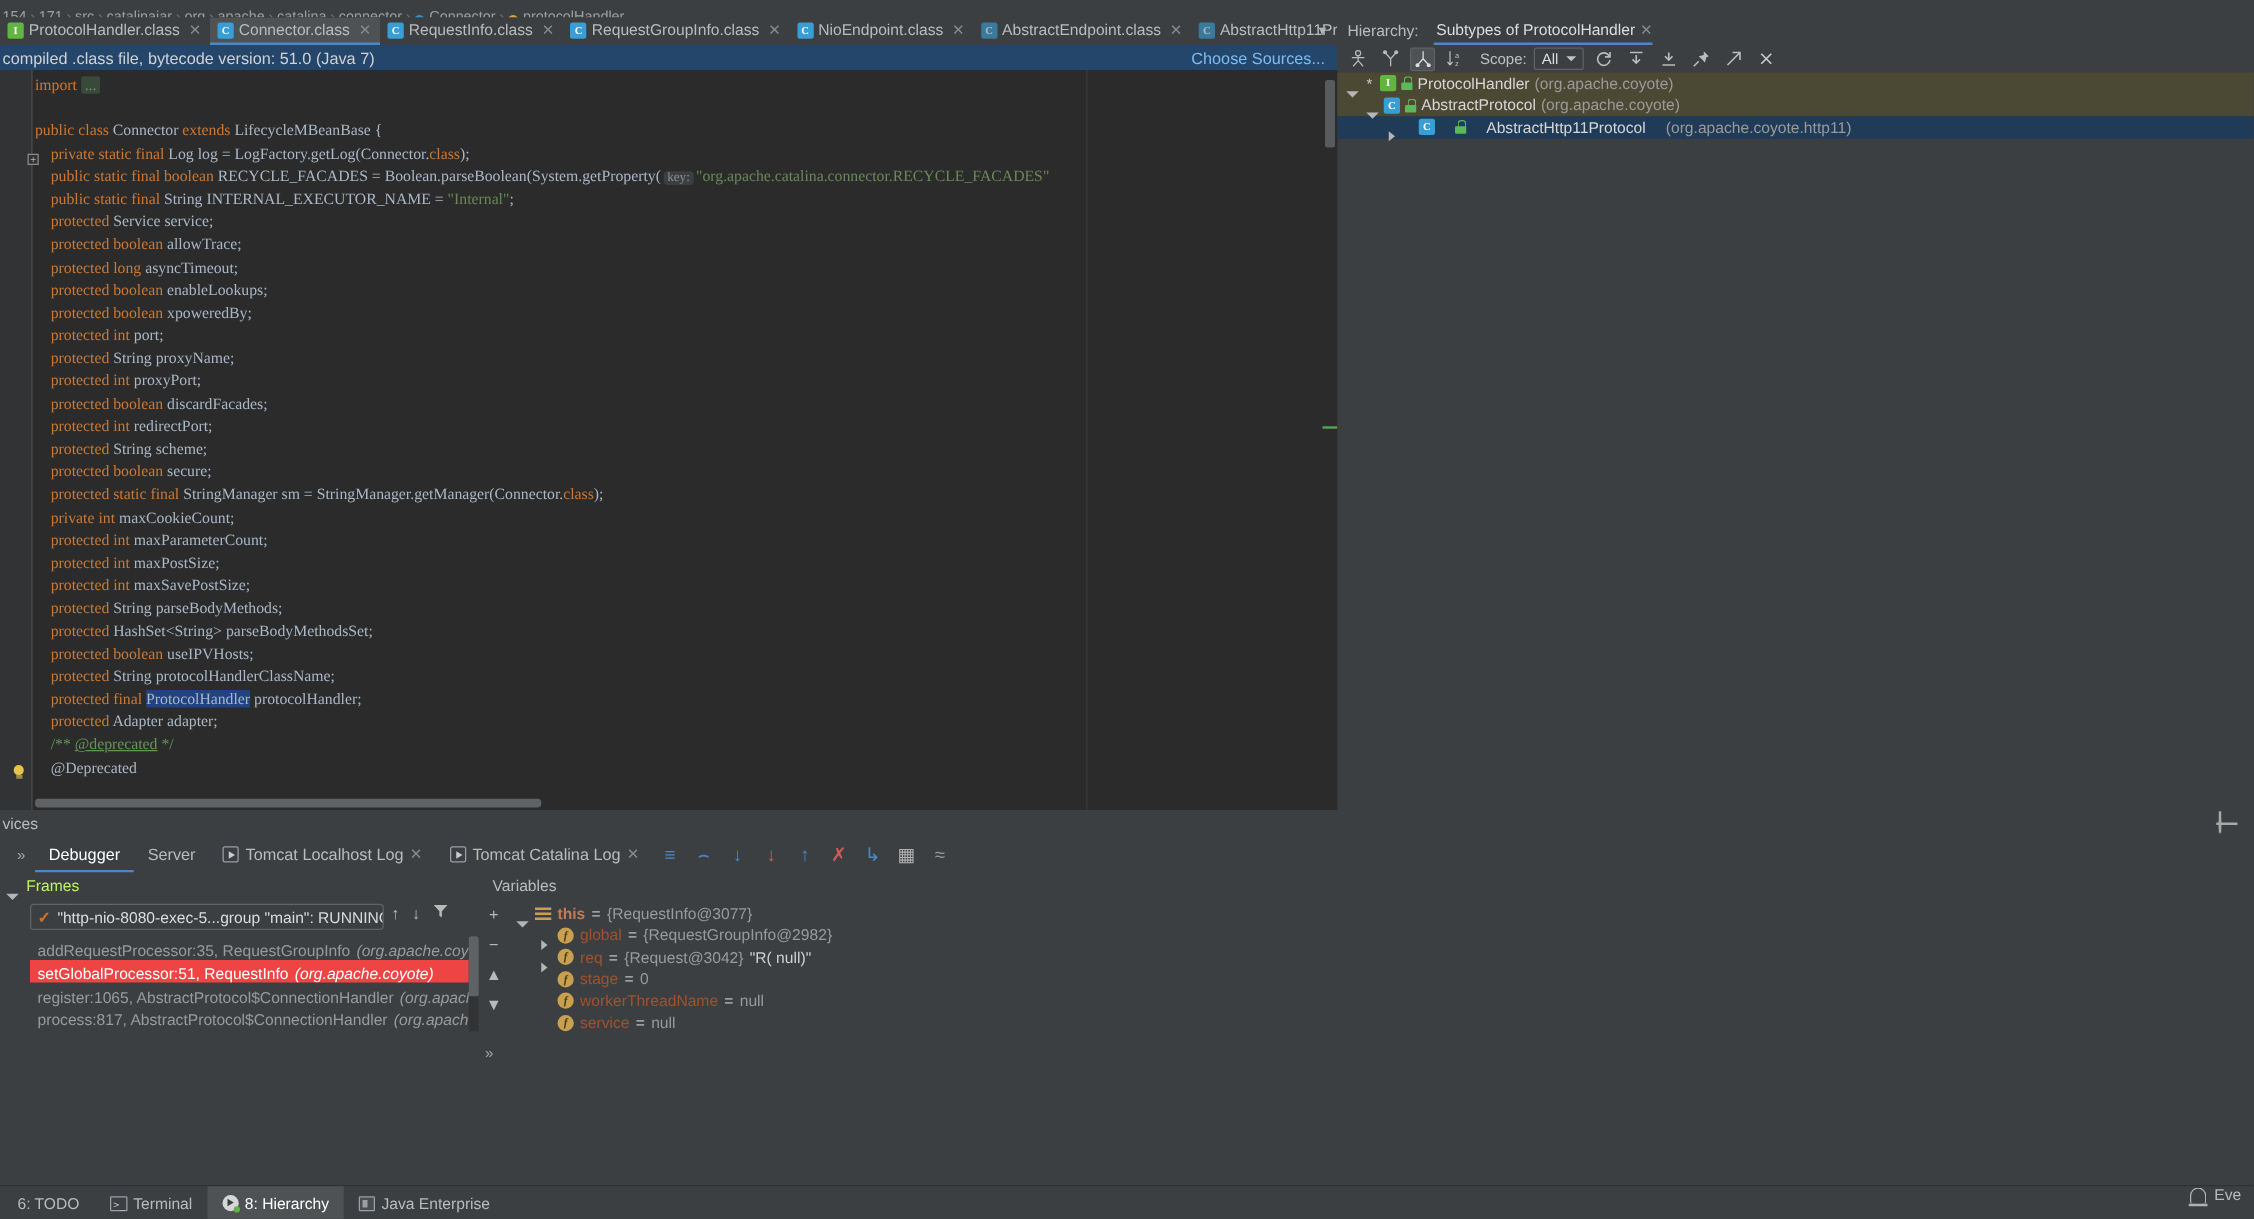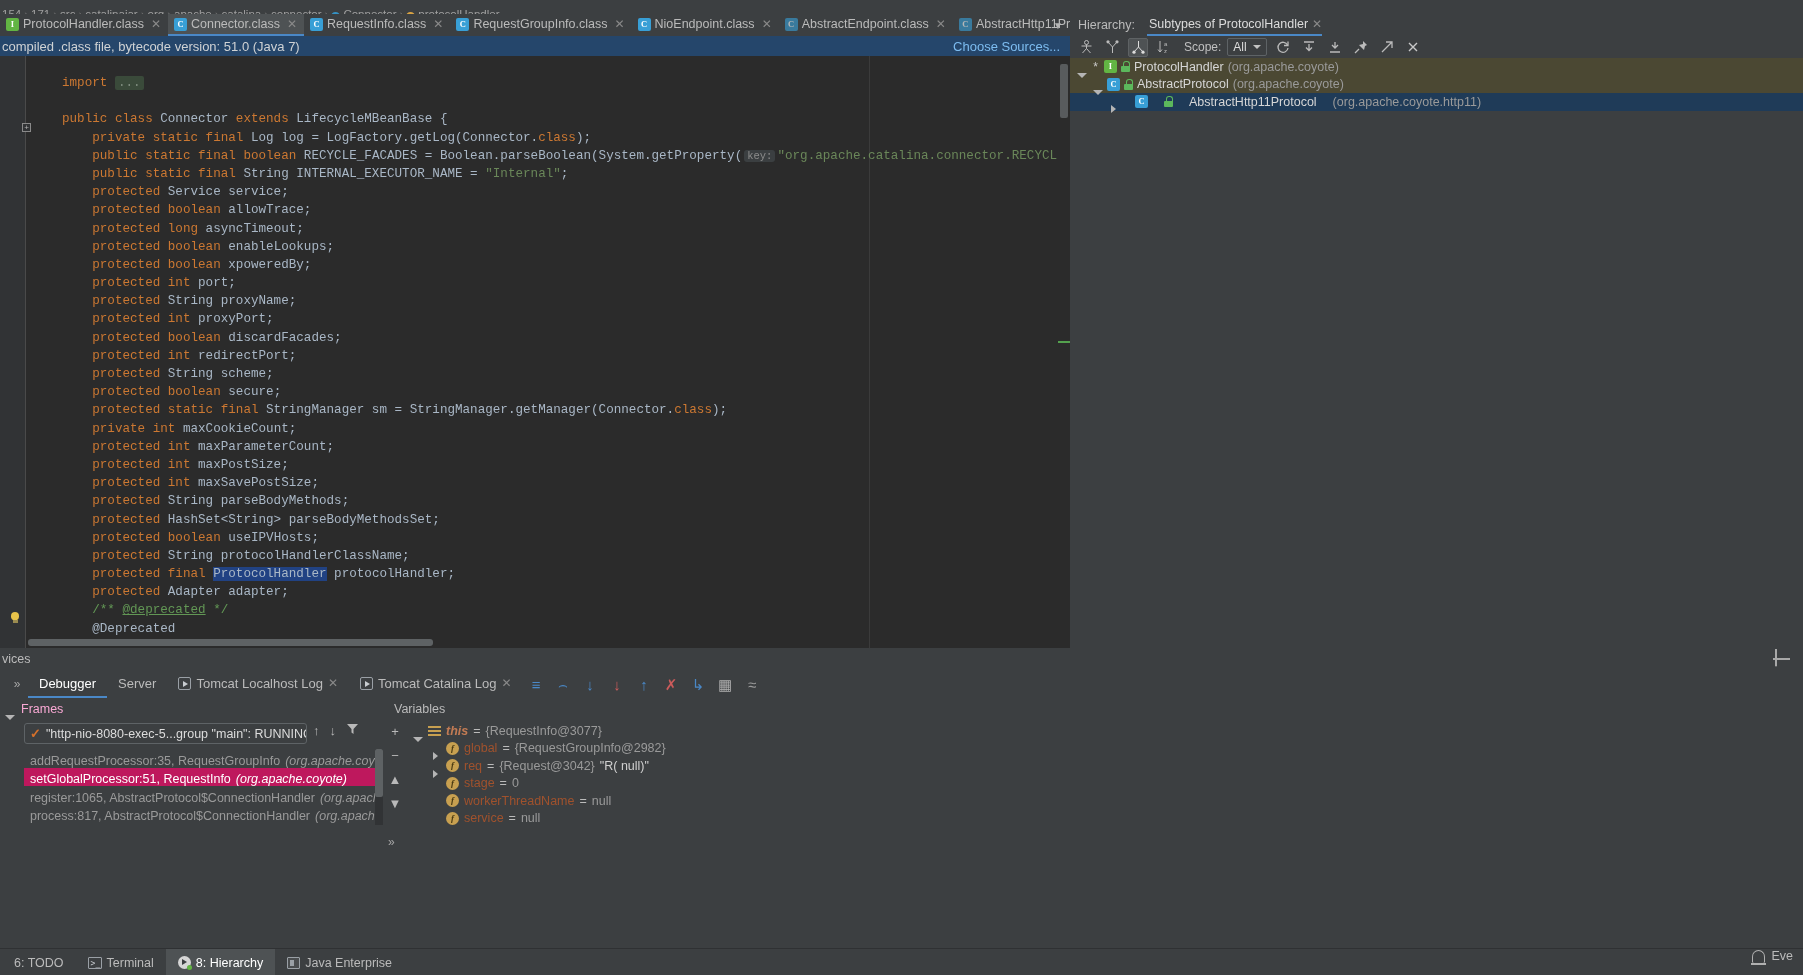--- a/index.html
+++ b/index.html
@@ -80,24 +80,23 @@
   .bulb::before{
     content:""; position:absolute; left:2px; top:0px; width:8px; height:8px;
     border-radius:50% 50% 45% 45%; background:#e8c34a;
   }
   .bulb::after{
     content:""; position:absolute; left:3.5px; top:8px; width:5px; height:3px;
     background:#9a8b50;
   }
   .code {
     position:absolute; left:28px; top:0; right:0; bottom:0;
-    font-family:Liberation Mono, monospace; font-size:12.6px;
+    font-family:Liberation Serif, serif; font-size:12.6px;
     line-height:18.2px; white-space:pre; color:#a9b7c6;
-    padding-top:18px;
-    margin-left:34px;
+    padding-top:3px;
   }
   .code .ln { height:18.2px; }
   .kw  { color:#cc7832; }
   .str { color:#6a8759; }
   .cmt { color:#629755; }
   .cmt u { text-decoration:underline; }
   .ident { color:#a9b7c6; }
   .sel-tok { background:#214283; color:#a9b7c6; }
   .hint {
     background:#3b3f41; color:#8c8c8c; border-radius:3px;
@@ -228,21 +227,21 @@
     content:""; position:absolute; left:4px; top:3px;
     border-top:3.5px solid transparent; border-bottom:3.5px solid transparent;
     border-left:5px solid #c8ccd0;
   }
   .dticons{ display:flex; align-items:center; gap:12px; margin-left:6px; }
   .ti{ width:15px; height:15px; position:relative; }
 
   .frames-hdr{
     position:absolute; left:0; top:698px; width:383px; height:22px;
     background:#3c3f41; display:flex; align-items:center; gap:6px;
-    padding-left:4px; font-size:12.5px; color:#f9a8d4;
+    padding-left:4px; font-size:12.5px; color:#bef264;
   }
   .vars-hdr{
     position:absolute; left:386px; top:698px; width:1417px; height:22px;
     background:#3c3f41; display:flex; align-items:center;
     padding-left:8px; font-size:12.5px; color:#bbbbbb;
   }
   .thread-sel{
     position:absolute; left:24px; top:723px; width:283px; height:21px;
     border:1px solid #5e6366; border-radius:3px; background:#3c3f41;
     display:flex; align-items:center; gap:5px; padding:0 5px;
@@ -254,40 +253,40 @@
     align-items:center; color:#b9b9b9; font-size:13px;
   }
   .frames-list{
     position:absolute; left:24px; top:749px; width:359px; height:76px;
     overflow:hidden; font-size:12.5px;
   }
   .frow{
     height:18.5px; display:flex; align-items:flex-end; padding-left:6px;
     white-space:nowrap; color:#9a9a9a;
   }
-  .frow.active{ background:#be185d; color:#ffffff; }
+  .frow.active{ background:#ef4444; color:#ffffff; }
   .frow .pkgi{ font-style:italic; margin-left:5px; }
   .frames-scroll{
     position:absolute; left:375px; top:749px; width:8px; height:76px;
     background:#313335;
   }
   .frames-scroll .th{ position:absolute; left:0; top:0; width:8px; height:48px;
     background:#5e6264; border-radius:2px;}
   .mid-btns{
     position:absolute; left:386px; top:722px; width:18px; height:110px;
     display:flex; flex-direction:column; align-items:center; gap:9px;
     color:#b9b9b9; font-size:13px; padding-top:2px;
   }
   .vars-tree{
     position:absolute; left:412px; top:722px; width:900px; font-size:12.5px;
   }
   .vrow{ height:17.5px; display:flex; align-items:center; gap:5px;
          white-space:nowrap; color:#bbbbbb; }
   .vname{ color:#a0522d; }
-  .vname.this{ color:#c27b54; font-weight:bold;font-style:italic;}
+  .vname.this{ color:#c27b54; font-weight:bold;}
   .vval{ color:#9a9a9a; }
   .vstr{ color:#d0d0d0; }
   .f-ico{
     width:13px;height:13px;border-radius:50%; background:#c8a050; flex:none;
     color:#4a3a12; font-size:9px; line-height:13px; text-align:center;
     font-family:"Liberation Serif", serif; font-style:italic; font-weight:bold;
   }
   .list-ico{
     width:13px;height:11px;flex:none; position:relative;
   }

